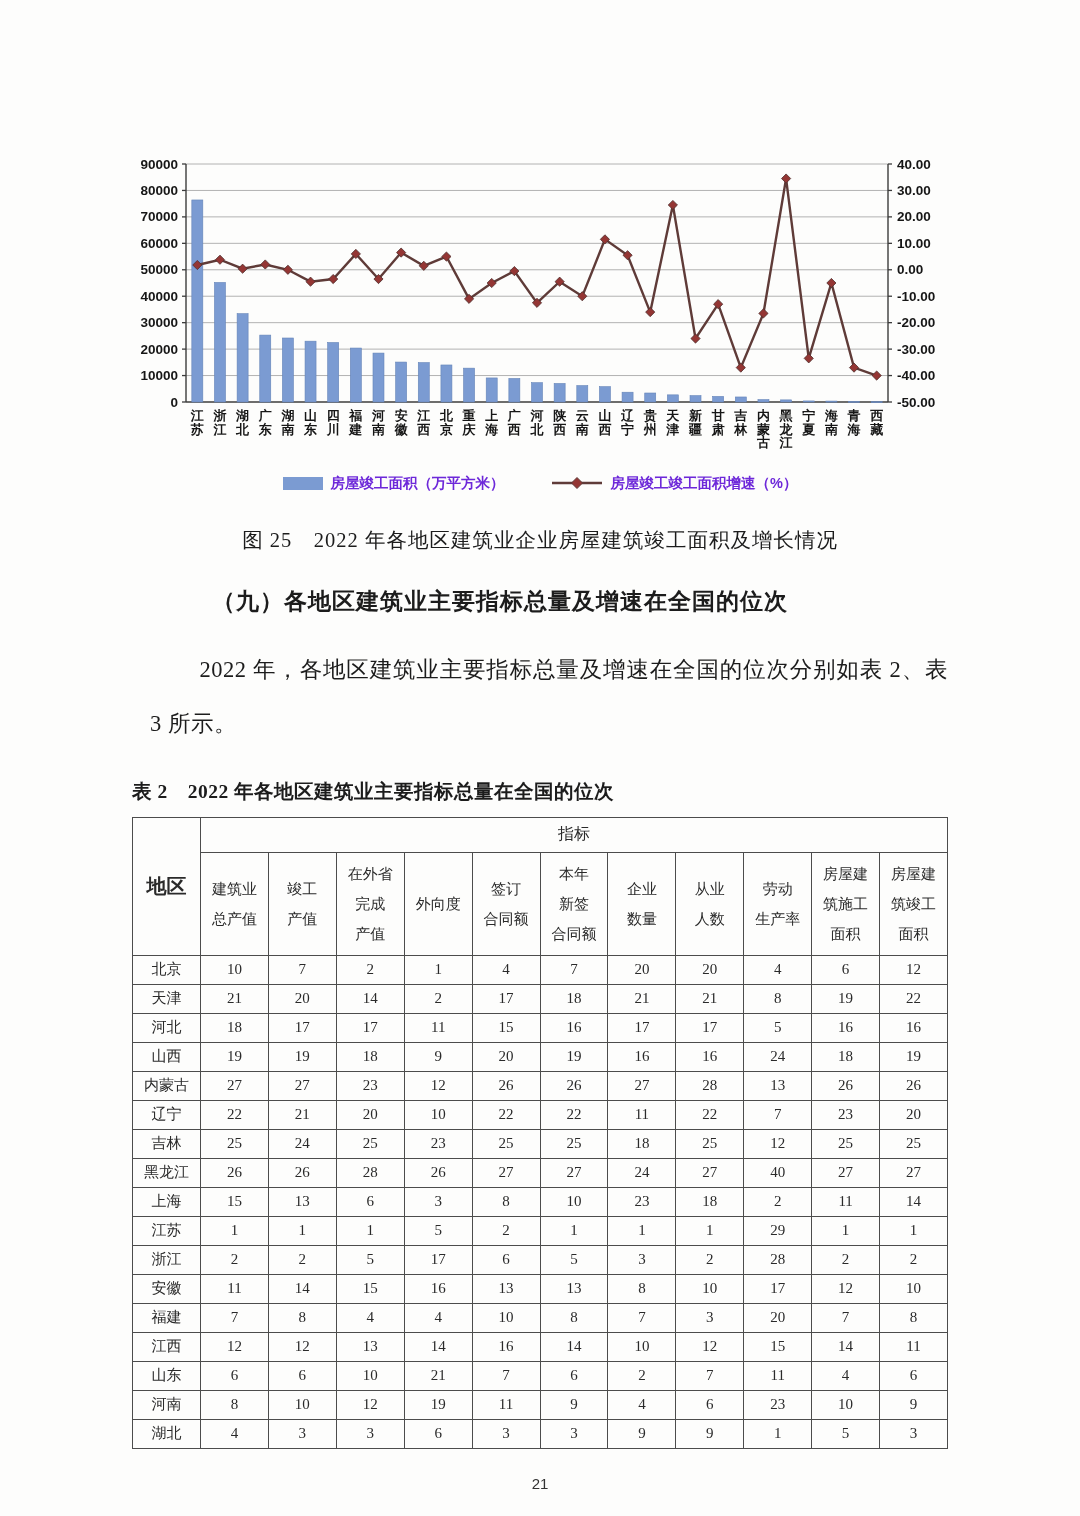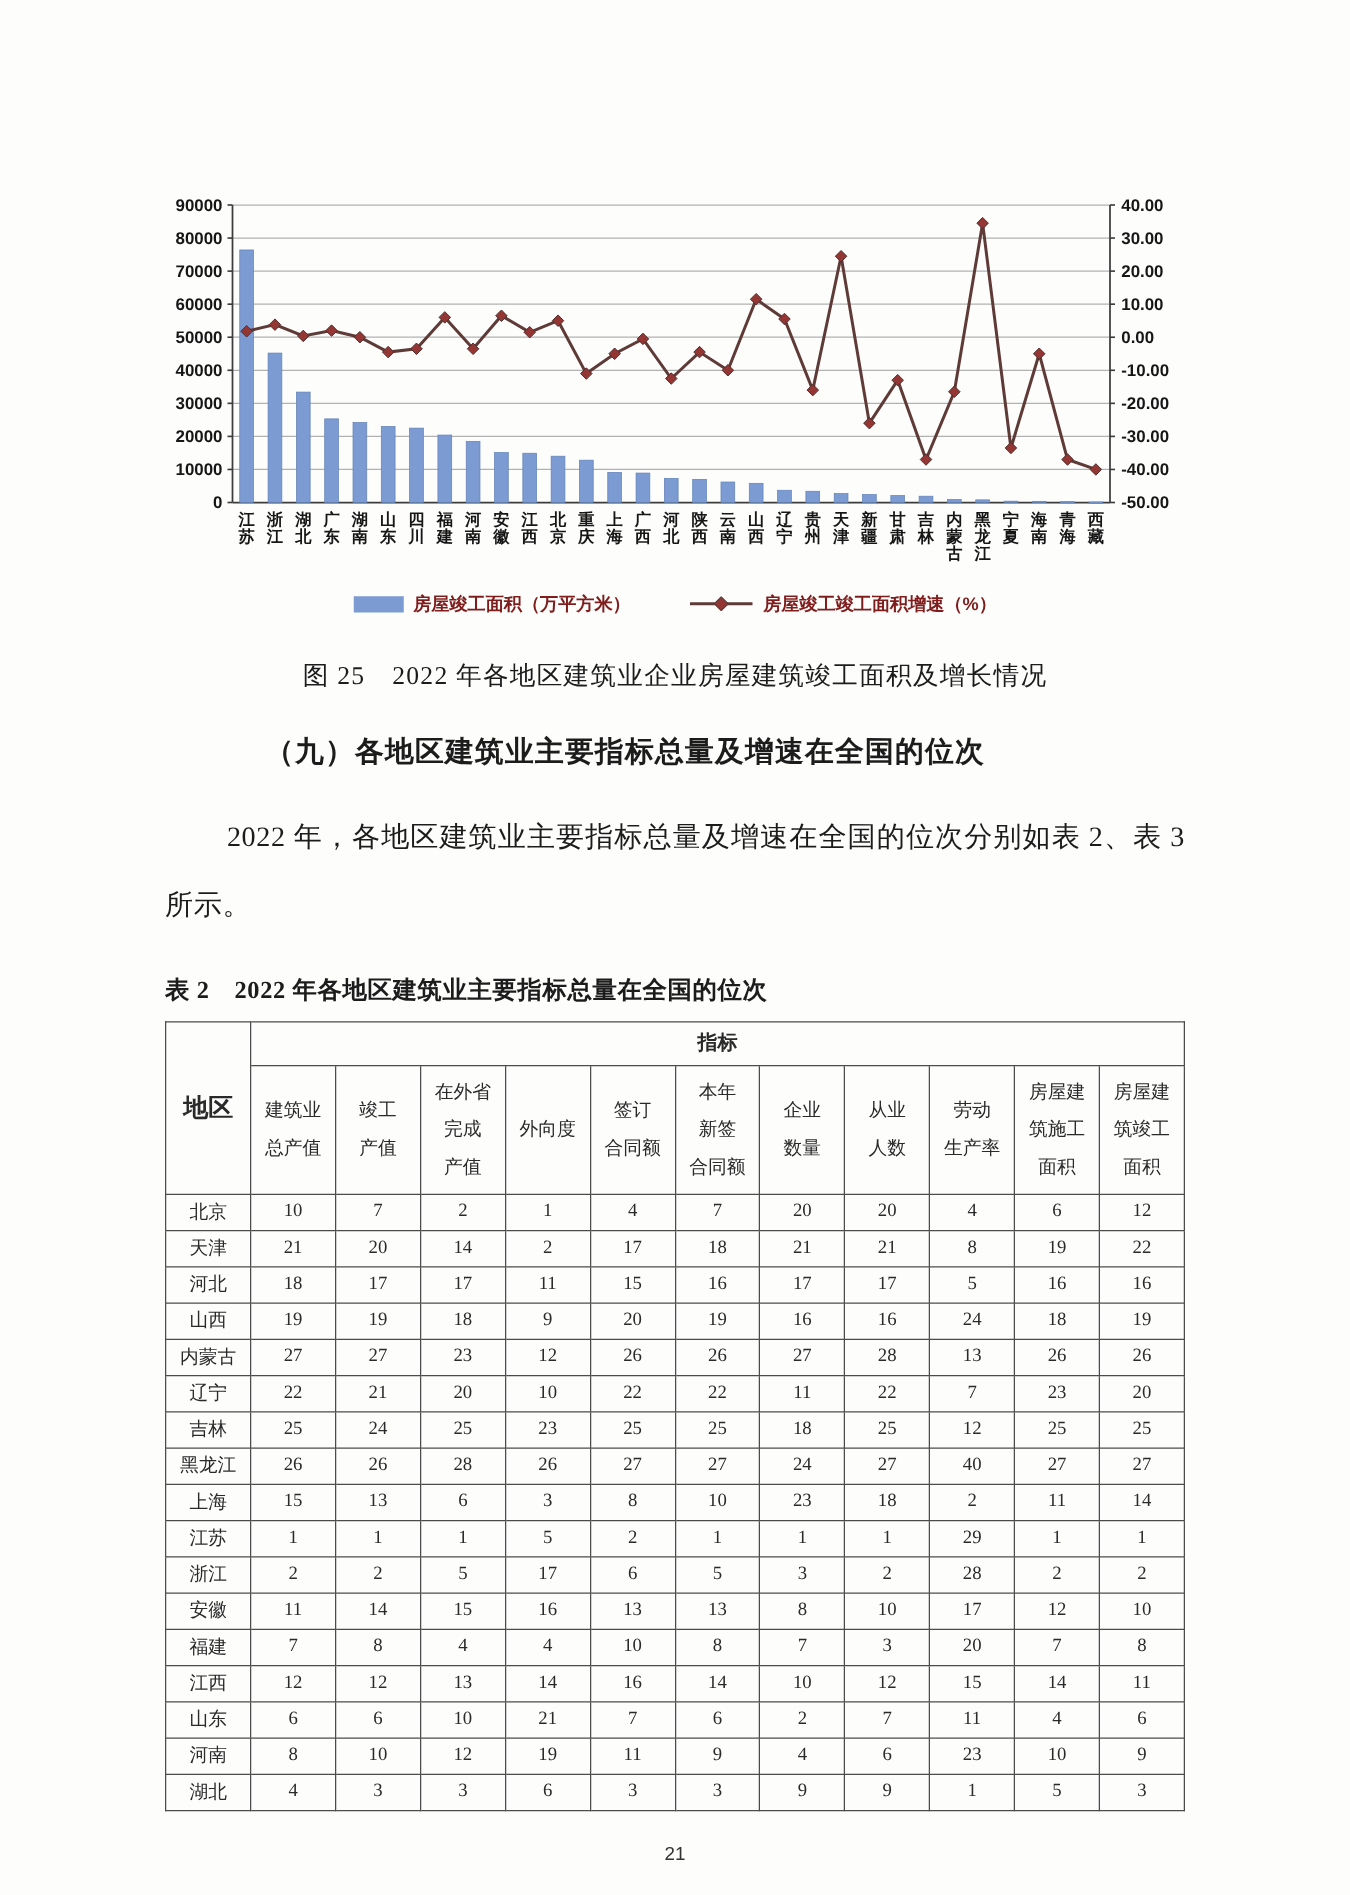--- a/index.html
+++ b/index.html
@@ -15,56 +15,57 @@
 
   
   .figure{width:816px;}
   .chart-svg{display:block;}
   .legend-row{
     display:flex;justify-content:center;align-items:center;gap:46px;
     margin-top:2px;height:26px;
     font-family:"Liberation Sans","DejaVu Sans",sans-serif;
   }
   .legend-item{display:flex;align-items:center;gap:8px;}
-  .legend-label{font-size:14.5px;font-weight:bold;color:#7f1d1d;}
+  .legend-label{font-size:14.5px;font-weight:bold;color:#6d28d9;}
   .swatch-bar{width:40px;height:13px;background:#7b9bd2;}
   .figure-caption{
     text-align:center;font-size:20.5px;font-weight:normal;
     margin-top:30px;letter-spacing:1px;
   }
 
   
   .section-heading{
     margin-top:32px;margin-left:80px;
     font-size:23px;font-weight:bold;letter-spacing:1px;
   }
   .body-paragraph{
     margin-top:26px;
     font-size:22.5px;line-height:2.42;
     text-indent:2.2em;text-align:justify;
     letter-spacing:0.5px;
+    margin-left:18px;
   }
 
   
   .table-title{
     font-size:19.5px;font-weight:bold;
     margin-top:26px;margin-bottom:12px;letter-spacing:0.5px;
   }
   table.rank-table{
     border-collapse:collapse;table-layout:fixed;
     width:816px;font-size:15px;color:#2a2a2a;
   }
   .rank-table th,.rank-table td{
     border:1.5px solid #4c4c4c;
     text-align:center;vertical-align:middle;
     padding:2px 2px;font-weight:normal;
   }
   .rank-table col.region-col{width:68px;}
   .rank-table .corner-th{font-weight:bold;font-size:20px;}
-  .rank-table .group-th{font-weight:bold;font-size:16px;height:30px;}
+  .rank-table .group-th{font-weight:normal;font-size:16px;height:30px;}
   .rank-table .col-th{white-space:pre-line;height:98px;line-height:2.0;font-size:15px;}
   .rank-table tbody th{font-weight:normal;}
   .rank-table tbody tr{height:29px;}
 
   .page-number{
     text-align:center;font-size:15px;color:#333;
     margin-top:26px;
     font-family:"Liberation Sans","DejaVu Sans",sans-serif;
   }
 </style>

